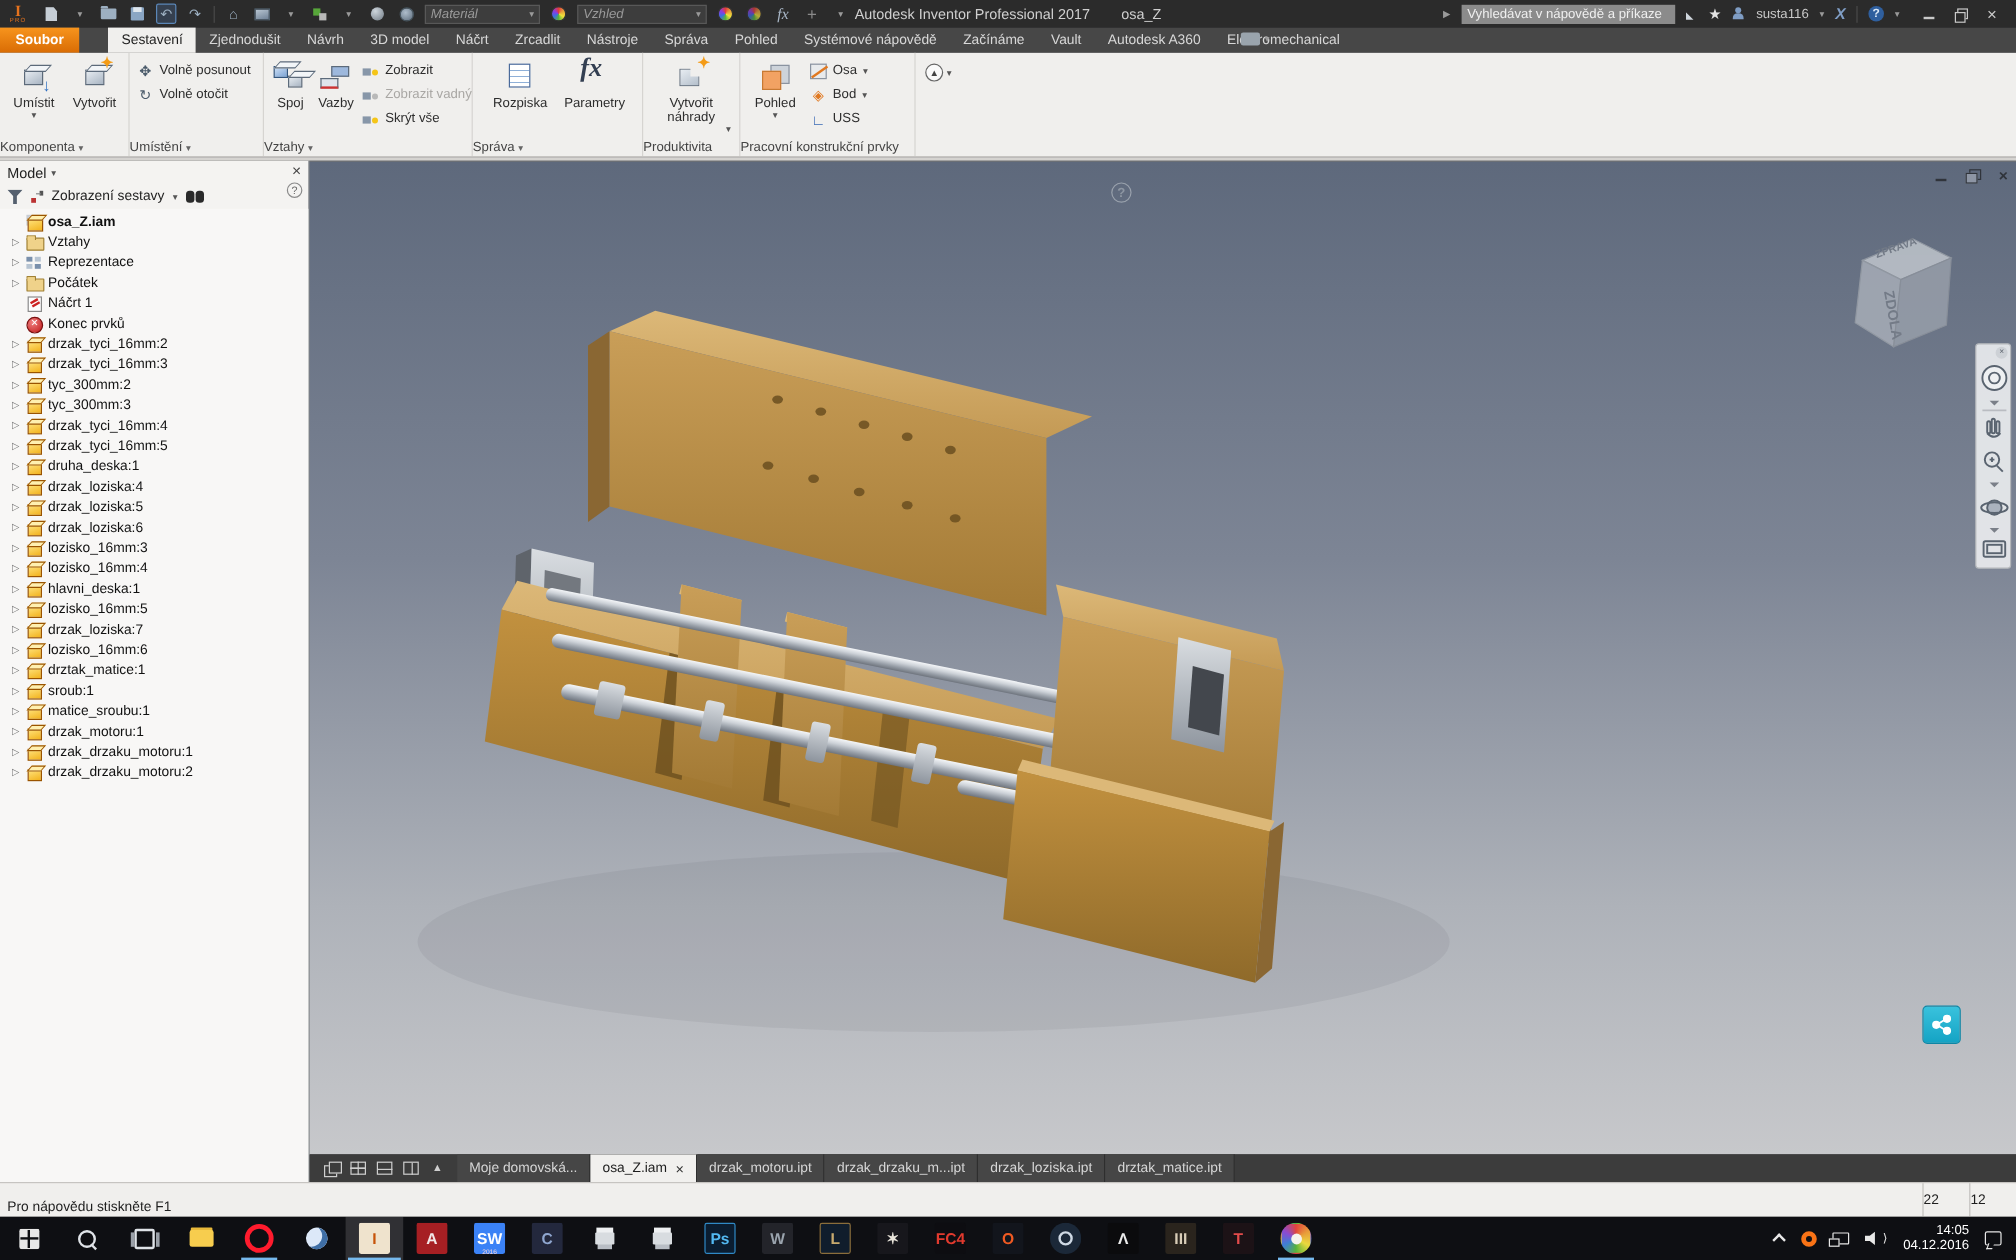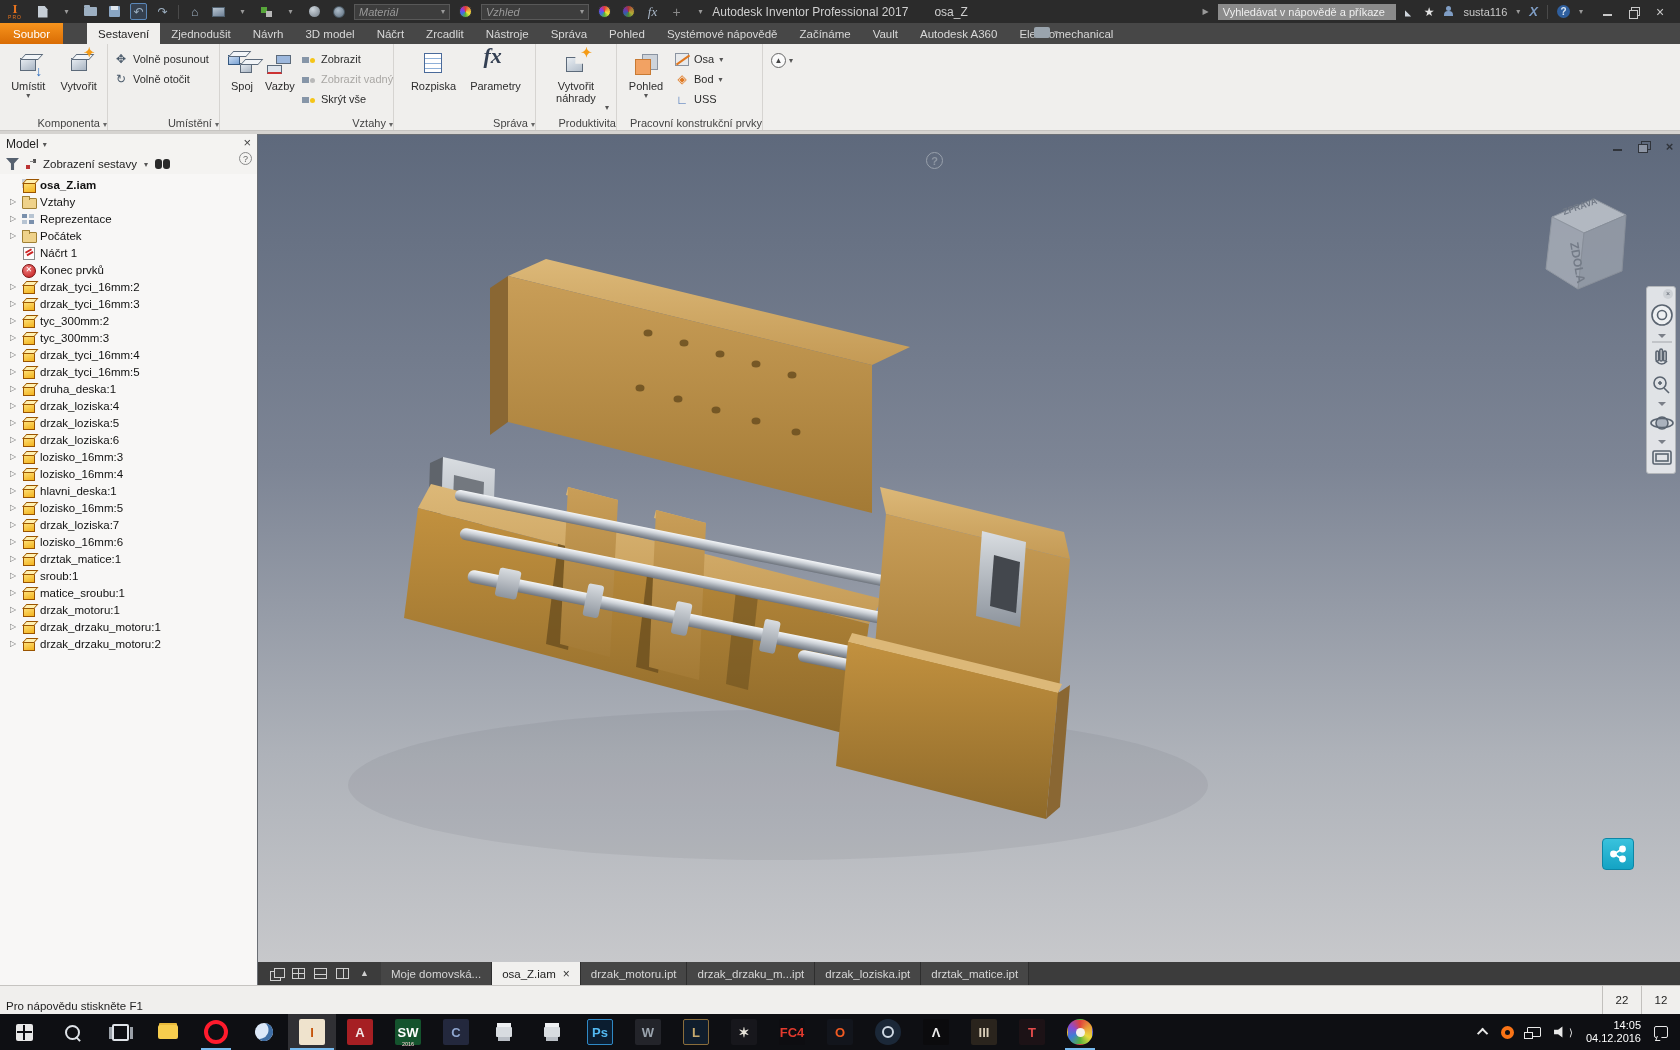--- a/index.html
+++ b/index.html
@@ -52,30 +52,30 @@
   .wb-min::before { content:""; position:absolute; left:1px; bottom:2px; width:9px; height:2px; background:#c9c9c9; }
   .wb-max::before { content:""; position:absolute; left:3px; top:1px; width:7px; height:7px; border:1px solid #c9c9c9; }
   .wb-max::after  { content:""; position:absolute; left:1px; top:4px; width:7px; height:7px; border:1px solid #c9c9c9; background:#2b2b2b; }
   .wb-close { color:#c9c9c9; font-size:14px; line-height:12px; text-align:center; }
   .carat { font-size:8px; color:#9a9a9a; }
 
   
   .tabstrip { position:absolute; left:0; top:23px; right:0; height:21px; background:#474747;
               display:flex; align-items:stretch; font-size:11.5px; }
   .rtab { display:flex; align-items:center; padding:0 11px; color:#d8d8d8; cursor:default; }
-  .rtab.file { background:linear-gradient(#f7941d,#d96c04); color:#fff; padding:0 13px; }
+  .rtab.file { background:linear-gradient(#f7941d,#d96c04); color:#fff; padding:0 13px;font-weight:bold; }
   .rtab.active { background:#f0efed; color:#1e1e1e;margin-left:24px; }
   .ribbon-opts { margin-left:14px; display:flex; align-items:center; gap:4px; color:#c0c0c0; }
   .ribbon-opts .cam { width:16px; height:11px; background:#9aa4ad; border-radius:2px; }
 
   
   .ribbon { position:absolute; left:0; top:44px; right:0; height:87px; background:#f0efed;
             border-bottom:1px solid #c6c4c1; display:flex; align-items:stretch; }
   .panel { position:relative; border-right:1px solid #d6d4d1; padding:3px 6px 15px; display:flex; gap:6px; }
-  .panel-label { position:absolute; left:0; right:0; bottom:1px; text-align:right; font-size:11px; color:#444;
+  .panel-label { position:absolute; left:0; right:0; bottom:1px; text-align:left; font-size:11px; color:#444;
                  white-space:nowrap; }
   .panel-label .car { font-size:8px; color:#666; }
   .bigbtn { width:56px; display:flex; flex-direction:column; align-items:center; font-size:11px; color:#2d2d2d;
             text-align:center; line-height:12px; padding-top:2px; }
   .bigbtn .car { font-size:8px; color:#555; line-height:7px; }
   .smallcol { display:flex; flex-direction:column; justify-content:flex-start; gap:4px; padding-top:4px; }
   .smallbtn { display:flex; align-items:center; gap:5px; font-size:11px; color:#2d2d2d; height:16px; white-space:nowrap; }
   .smallbtn.disabled { color:#a9a7a4; }
   .smallbtn .car { font-size:8px; color:#555; }
   .bicon { width:32px; height:30px; position:relative; margin-bottom:1px; }
@@ -212,21 +212,21 @@
           white-space:nowrap; }
   .dtab.active { background:#f1f0ee; color:#1d1d1d; }
   .dtab-close { display:none; font-size:12px; color:#333; }
   .dtab.closable .dtab-close { display:inline; }
 
   
   .statusbar { position:absolute; left:0; right:0; top:985px; height:29px; background:#f0efed;
                border-top:1px solid #c6c4c1; font-size:11.5px; color:#1f1f1f; display:flex; align-items:center; }
   .status-help { padding-left:6px;margin-top:12px; }
   .status-cells { margin-left:auto; display:flex; height:100%; align-items:center; }
-  .scell { width:39px; text-align:center; border-left:1px solid #c2c0bd; height:100%; line-height:28px; }
+  .scell { width:39px; text-align:left; border-left:1px solid #c2c0bd; height:100%; line-height:28px; }
 
   
   .taskbar { position:absolute; left:0; right:0; top:1014px; height:36px; background:#0e0f13;
              display:flex; align-items:stretch; }
   .tb-icons { display:flex; align-items:stretch; }
   .tbtn { width:48px; display:flex; align-items:center; justify-content:center; position:relative; }
   .tbtn.active { background:rgba(255,255,255,0.14); }
   .runbar { display:none; position:absolute; left:9px; right:9px; bottom:0; height:2px; background:#76b9ed; }
   .tbtn.running .runbar { display:block; }
   .tbtn.active .runbar { left:2px; right:2px; }
@@ -996,21 +996,21 @@
           <span class="runbar"></span>
         </div>
 
         <div class="tbtn">
           <span class="tglyph" style="background: rgb(166, 31, 35); color: rgb(242, 231, 231);">A</span>
           <span class="tsub"></span>
 
         </div>
 
         <div class="tbtn">
-          <span class="tglyph" style="background: #14532d; color: rgb(255, 255, 255);">SW</span>
+          <span class="tglyph" style="background: #3b82f6; color: rgb(255, 255, 255);">SW</span>
           <span class="tsub">2016</span>
 
         </div>
 
         <div class="tbtn">
           <span class="tglyph" style="background: rgb(35, 40, 61); color: rgb(143, 166, 207);">C</span>
           <span class="tsub"></span>
 
         </div>
 

